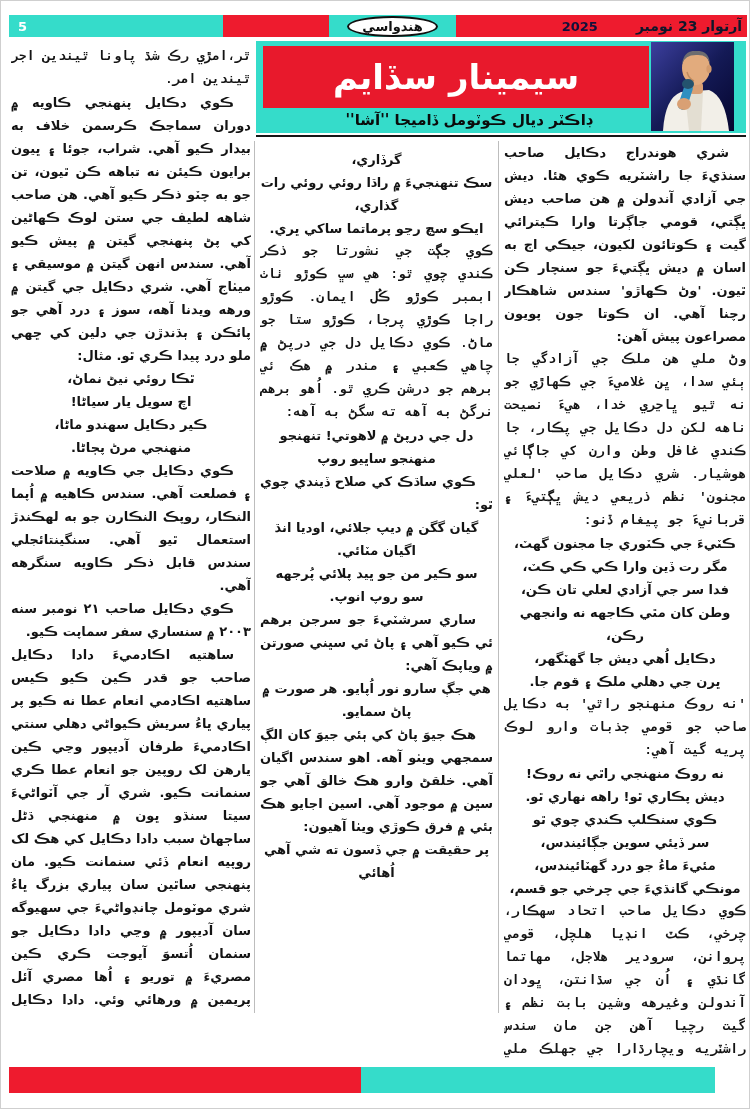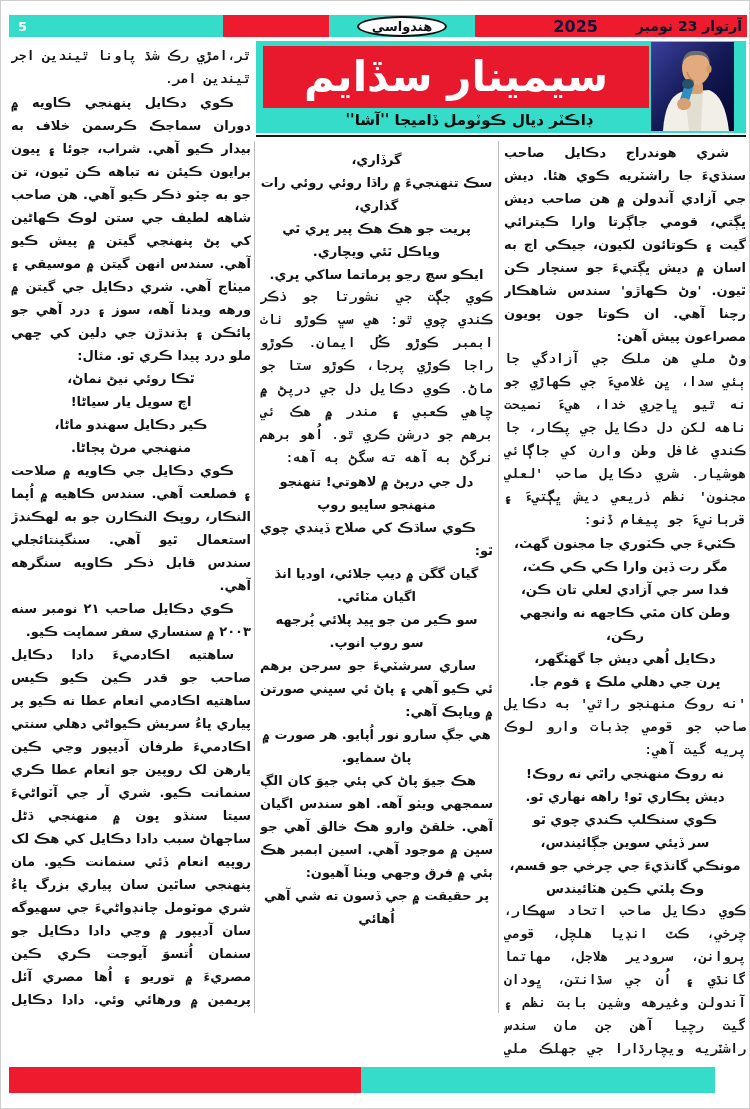--- a/index.html
+++ b/index.html
@@ -9,31 +9,31 @@
     font-family:"DejaVu Sans",sans-serif;overflow:hidden;color:#111;
   }
   
   .topbar{position:absolute;left:8px;top:14px;width:738px;height:22px;display:flex;direction:ltr;}
   .seg{height:100%;}
   .seg-teal{background:#35dcca;}
   .seg-red{background:#ee1b2e;}
   .seg-pagenum{width:214px;display:flex;align-items:center;padding-left:9px;box-sizing:border-box;
     color:#fff;font-size:13px;font-weight:bold;}
   .seg-fill1{width:106px;}
-  .seg-logo{width:146px;display:flex;align-items:center;justify-content:center;}
+  .seg-logo{width:127px;display:flex;align-items:center;justify-content:center;}
   .logo-oval{background:#fff;border:2px solid #111;border-radius:50%;padding:0 13px;
     font-size:13px;font-weight:bold;line-height:17px;direction:rtl;color:#111;white-space:nowrap;}
   .seg-date{flex:1;display:flex;align-items:center;justify-content:flex-end;direction:ltr;}
-  .year-label{color:#10103a;font-size:16px;font-weight:bold;margin-right:38px;}
+  .year-label{color:#10103a;font-size:13px;font-weight:bold;margin-right:38px;}
   .date-label{color:#0f172a;font-size:14px;font-weight:bold;direction:rtl;padding-right:5px;}
   
   .title-block{position:absolute;left:255px;top:40px;width:490px;height:92px;background:#35dcca;}
   .title-red{position:absolute;left:7px;top:5px;width:386px;height:62px;background:#e8192c;
     display:flex;align-items:center;justify-content:center;}
-  .title-red h1{margin:0;color:#fff;font-size:42px;font-weight:bold;direction:rtl;line-height:1;}
+  .title-red h1{margin:0;color:#fff;font-size:34px;font-weight:bold;direction:rtl;line-height:1;}
   .byline{position:absolute;left:20px;top:70px;width:386px;text-align:center;
     font-size:15px;font-weight:bold;direction:rtl;color:#0b0b0b;}
   .photo{position:absolute;right:12px;top:1px;width:83px;height:89px;display:block;}
   .title-rule{position:absolute;left:255px;top:134px;width:490px;height:2px;background:#161616;}
   
   .col{position:absolute;direction:rtl;font-size:13px;font-weight:bold;line-height:23px;
     overflow:hidden;color:#141414;}
   .col-left{left:10px;top:44px;width:240px;height:970px;}
   .col-middle{left:259px;top:147px;width:233px;height:918px;}
   .col-right{left:503px;top:140px;width:242px;height:918px;}
@@ -108,49 +108,48 @@
       <div class="blk blk-v">اچ سويل يار سياڻا!</div>
       <div class="blk blk-v">ڪير دڪايل سهندو ماڻا،</div>
       <div class="blk blk-v">منهنجي مرڻ پڄاڻا.</div>
       <div class="blk blk-p">ڪوي دڪايل جي ڪاويه ۾ صلاحت ۽ فصلعت آهي. سندس ڪاهيه ۾ اُپما النڪار، روپڪ النڪارن جو به لهڪندڙ استعمال ٿيو آهي. سنگينتائجلي سندس قابل ذڪر ڪاويه سنگرهه آهي.</div>
       <div class="blk blk-p">ڪوي دڪايل صاحب ۲۱ نومبر سنه ۲۰۰۳ ۾ سنساري سفر سماپت ڪيو.</div>
       <div class="blk blk-p">ساهتيه اڪادميءَ دادا دڪايل صاحب جو قدر ڪين ڪيو ڪيس ساهتيه اڪادمي انعام عطا نه ڪيو پر پياري ڀاءُ سريش ڪيواڻي دهلي سنتي اڪادميءَ طرفان آديپور وڃي ڪين يارهن لک روپين جو انعام عطا ڪري سنمانت ڪيو. شري آر جي آٽواڻيءَ سيتا سنڌو ڀون ۾ منهنجي ڌڻل ساڄهاڻ سبب دادا دڪايل کي هڪ لک روپيه انعام ڏئي سنمانت ڪيو. مان پنهنجي ساٿين سان پياري بزرگ ڀاءُ شري موٽومل چانڊواڻيءَ جي سهيوگه سان آديپور ۾ وڃي دادا دڪايل جو سنمان اُتسوَ آيوجت ڪري ڪين مصريءَ ۾ توريو ۽ اُها مصري آئل پريمين ۾ ورهائي وئي. دادا دڪايل صاحب مون سان به وڙ ڪيا. مونڪي ''آشا'' تخلص ڏئي شعر و شائريءَ ۾ منهنجي سونهپ ڪئي. سندن شتابدي موقعي تي مان ساهتيه اڪادميءَ جو در کڙڪايو ته دادا دڪايل بابت سيمينار آيوجت ڪيو پوءِ سنڌيءَ جي ڪنوينئر شاعر واسديو موهيءَ ساهتيه اڪادميءَ ۽ گجرات ساهتيه اڪادميءَ گڏجي آديپور ۾ سيمينار آيوجت ڪيو.</div>
     </div>
   <div class="col col-middle">
       <div class="blk blk-v">گرڏاري،</div>
       <div class="blk blk-v">سڪ تنهنجيءَ ۾ راڌا روئي روئي رات گذاري،</div>
-      <div class="blk blk-v">پريت جو هڪ هڪ پير ڀري ٿي وياڪل ٿئي ويچاري.</div>
       <div class="blk blk-v">ايڪو سچ رڃو پرماتما ساکي ڀري.</div>
       <div class="blk blk-p0">ڪوي جڳت جي نشورتا جو ذڪر ڪندي چوي ٿو: هي سڀ ڪوڙو ٺاٺ ابمبر ڪوڙو ڪُل ايمان. ڪوڙو راجا ڪوڙي پرجا، ڪوڙو ستا جو ماڻ. ڪوي دڪايل دل جي درپڻ ۾ چاهي ڪعبي ۽ مندر ۾ هڪ ئي برهم جو درشن ڪري ٿو. اُهو برهم نرگڻ به آهه ته سگڻ به آهه:</div>
       <div class="blk blk-v">دل جي درپڻ ۾ لاهوتي! تنهنجو منهنجو ساڀيو روپ</div>
       <div class="blk blk-p">ڪوي ساڌڪ کي صلاح ڏيندي چوي ٿو:</div>
       <div class="blk blk-v">گيان گگن ۾ ديپ جلائي، اوديا انڌ اگيان مٽائي.</div>
       <div class="blk blk-v">سو ڪير من جو ڀيد پلائي پُرجهه</div>
       <div class="blk blk-v">سو روپ انوپ.</div>
       <div class="blk blk-p">ساري سرشٽيءَ جو سرجن برهم ئي ڪيو آهي ۽ پاڻ ئي سڀني صورتن ۾ وياپڪ آهي:</div>
       <div class="blk blk-v">هي جڳ سارو نور اُپايو. هر صورت ۾ پاڻ سمايو.</div>
-      <div class="blk blk-p">هڪ جيوَ پاڻ کي ٻئي جيوَ کان الڳ سمجهي ويٺو آهه. اهو سندس اگيان آهي. خلقڻ وارو هڪ خالق آهي جو سڀن ۾ موجود آهي. اسين ابمبر هڪ ٻئي ۾ فرق وجهي ويٺا آهيون:</div>
+      <div class="blk blk-p">هڪ جيوَ پاڻ کي ٻئي جيوَ کان الڳ سمجهي ويٺو آهه. اهو سندس اگيان آهي. خلقڻ وارو هڪ خالق آهي جو سڀن ۾ موجود آهي. اسين اجايو هڪ ٻئي ۾ فرق ڪوڙي ويٺا آهيون:</div>
       <div class="blk blk-v">پر حقيقت ۾ جي ڏسون ته شي آهي اُهائي</div>
     </div>
   <div class="col col-right">
       <div class="blk blk-p">شري هوندراج دڪايل صاحب سنڌيءَ جا راشٽريه ڪوي هئا. ديش جي آزادي آندولن ۾ هن صاحب ديش ڀڳتي، قومي جاڳرتا وارا ڪيترائي گيت ۽ ڪوتائون لکيون، جيڪي اڄ به اسان ۾ ديش ڀڳتيءَ جو سنچار ڪن ٿيون. 'وڻ ڪهاڙو' سندس شاهڪار رچنا آهي. ان ڪوتا جون پويون مصراعون پيش آهن:</div>
       <div class="blk blk-p0">وڻ ملي هن ملڪ جي آزادگي جا ٻئي سدا، ڀن غلاميءَ جي ڪهاڙي جو نه ٿيو ڀاڃري خدا، هيءَ نصيحت ناهه لکن دل دڪايل جي پڪار، جا ڪندي غافل وطن وارن کي جاڳائي هوشيار. شري دڪايل صاحب 'لعلي مجنون' نظم ذريعي ديش ڀڳتيءَ ۽ قربانيءَ جو پيغام ڏنو:</div>
       <div class="blk blk-v">ڪٽيءَ جي ڪٽوري جا مجنون گهٽ،</div>
       <div class="blk blk-v">مگر رت ڏين وارا ڪي ڪي ڪٽ،</div>
       <div class="blk blk-v">فدا سر جي آزادي لعلي تان ڪن،</div>
       <div class="blk blk-v">وطن کان مٿي ڪاجهه نه وانجهي رڪن،</div>
       <div class="blk blk-v">دڪايل اُهي ديش جا گهٽگهر،</div>
       <div class="blk blk-v">ڀرن جي دهلي ملڪ ۽ قوم جا.</div>
       <div class="blk blk-p0">'نه روڪ منهنجو راٿي' به دڪايل صاحب جو قومي جذبات وارو لوڪ پريه گيت آهي:</div>
       <div class="blk blk-v">نه روڪ منهنجي راٿي نه روڪ!</div>
       <div class="blk blk-v">ديش پڪاري ٿو! راهه نهاري ٿو.</div>
       <div class="blk blk-v">ڪوي سنڪلپ ڪندي چوي ٿو</div>
       <div class="blk blk-v">سر ڏيئي سوين جڳائيندس،</div>
+      <div class="blk blk-v">مئيءَ ماءُ جو درد گهٽائيندس،</div>
       <div class="blk blk-v">مونڪي گانڌيءَ جي چرخي جو قسم،</div>
-      <div class="blk blk-v">وڪ پلٽي ڪين هٽائيندس</div>
       <div class="blk blk-p0">ڪوي دڪايل صاحب اتحاد سهڪار، چرخي، ڪٽ انڊيا هلچل، قومي پروانن، سرودير هلاجل، مهاتما گانڌي ۽ اُن جي سڌانتن، ڀودان آندولن وغيرهه وشين بابت نظم ۽ گيت رچيا آهن جن مان سندس راشٽريه ويچارڌارا جي جهلڪ ملي ٿي. اڄ به سندس گيت ٽي وي ۽ ريڊيو تي ڳونجي رهيا آهن:</div>
     </div>
 
   <div class="divider divider-1"></div>
   <div class="divider divider-2"></div>
 
   <div class="bar bar-red"></div>
   <div class="bar bar-teal"></div>
 
 </div>

